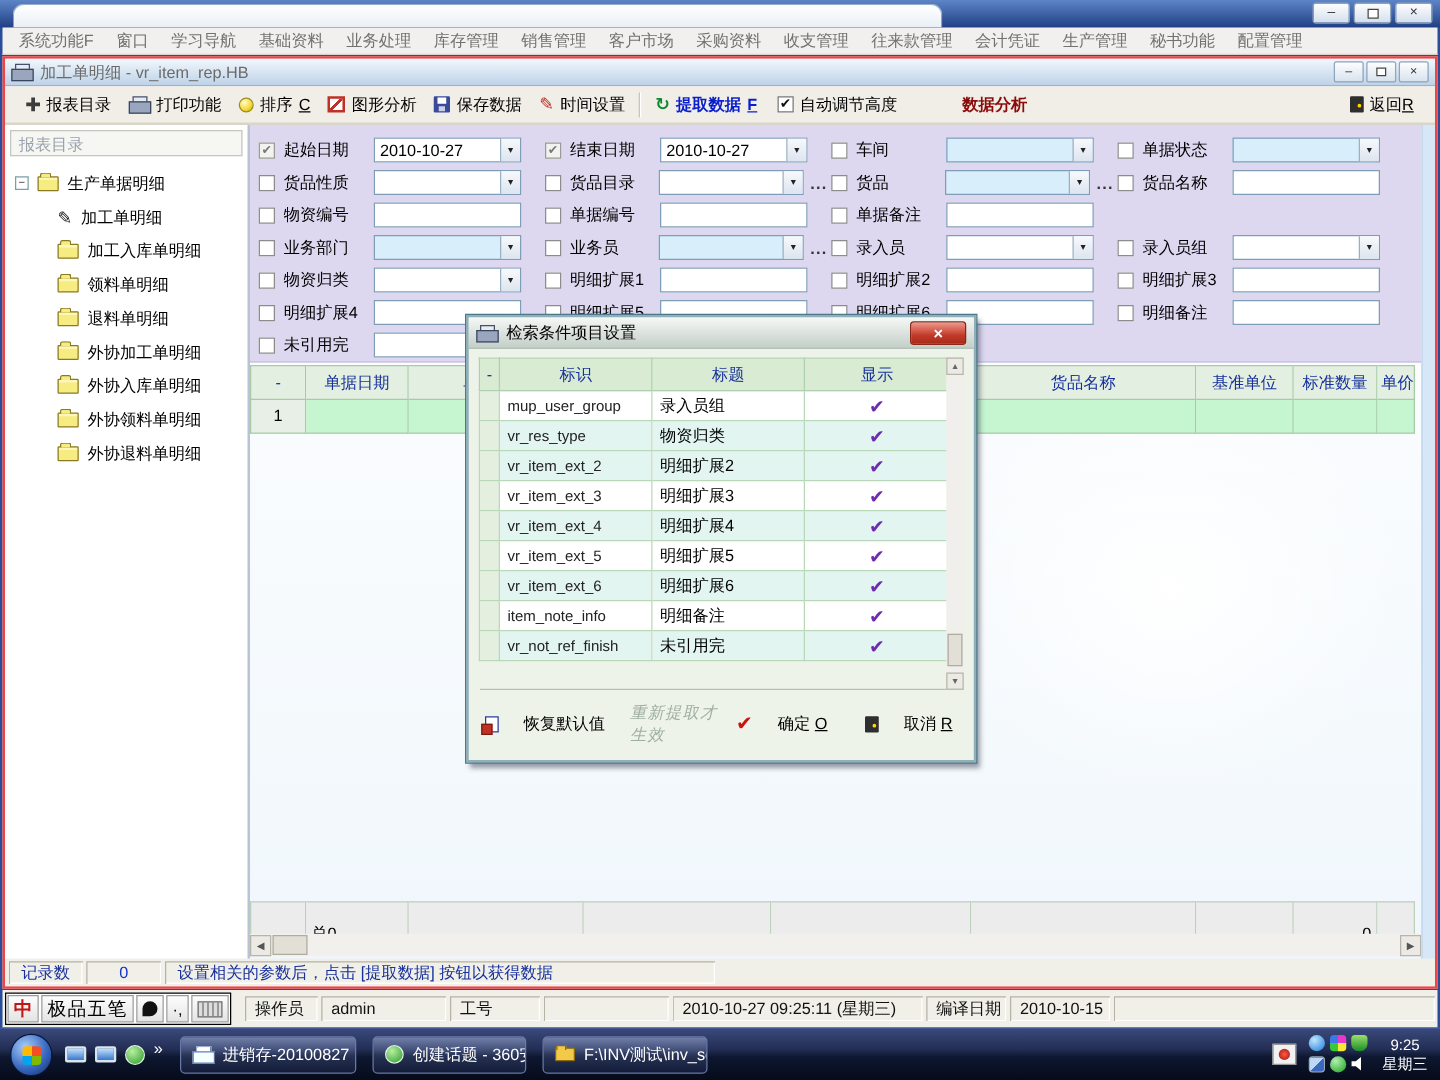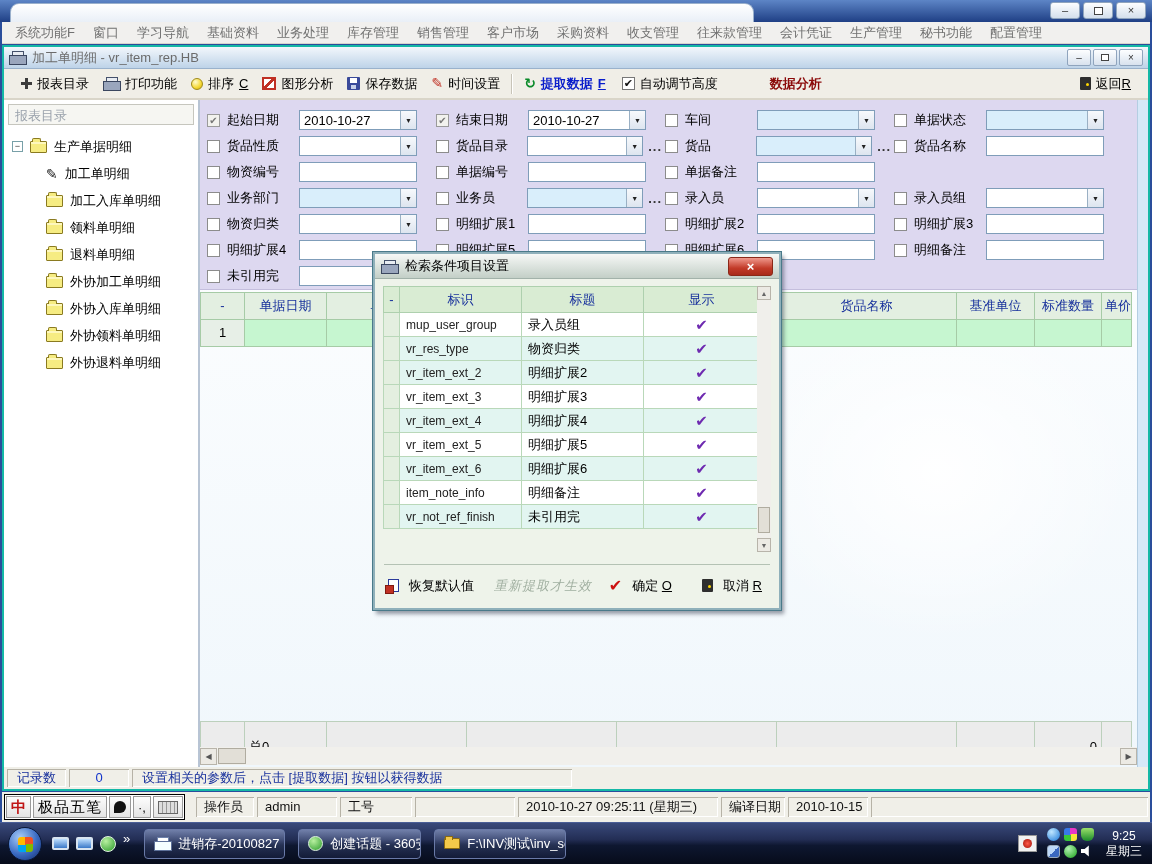--- a/index.html
+++ b/index.html
@@ -8,21 +8,21 @@
   
   .os-titlebar{position:absolute;top:0;left:0;right:0;height:22px;background:linear-gradient(#5d85c6,#1f3f85)}
   .titlebar-tab{position:absolute;left:10px;top:3px;width:744px;height:19px;background:linear-gradient(#ffffff,#e9eff7);border:1px solid #9ab0cc;border-bottom:none;border-radius:9px 9px 0 0}
   .win-controls{position:absolute;right:6px;top:2px;display:flex;gap:3px}
   .win-btn{width:30px;height:17px;background:linear-gradient(#fdfeff,#d4dfec);border:1px solid #8fa4bd;border-radius:3px;display:flex;align-items:center;justify-content:center;font-size:11px;color:#333;line-height:1}
   .glyph-max{width:9px;height:8px;border:1px solid #444;background:#fff}
   
   .menubar{position:absolute;top:22px;left:2px;right:2px;height:22px;background:#f1f0ee;border-bottom:1px solid #d8d4cc;display:flex;align-items:center;padding:0 4px}
   .menu-item{padding:2px 9px;color:#717171;white-space:nowrap}
   
-  .mdi{position:absolute;top:45px;left:2px;width:1148px;height:746px;border:2px solid #14b8a6;background:#eef0f4}
+  .mdi{position:absolute;top:45px;left:2px;width:1148px;height:746px;border:2px solid #ef4444;background:#eef0f4}
   .mdi-titlebar{position:absolute;top:0;left:0;right:0;height:22px;background:linear-gradient(#f2f7fc,#bed3e8);border-bottom:1px solid #9ab2cc;display:flex;align-items:center;gap:6px;padding:0 5px;color:#6b6b6b}
   .mdi-controls{margin-left:auto;display:flex;gap:2px}
   .mdi-btn{width:24px;height:17px;background:linear-gradient(#fdfeff,#d8e2ee);border:1px solid #8fa4bd;border-radius:2px;display:flex;align-items:center;justify-content:center;font-size:10px;color:#333}
   .glyph-max-s{width:8px;height:7px;border:1px solid #444;background:#fff}
   
   .toolbar{position:absolute;top:22px;left:0;right:0;height:31px;background:#f0eee7;border-bottom:2px solid #d9d5c9;display:flex;align-items:center;padding:0 10px;gap:2px}
   .tb-item{display:flex;align-items:center;gap:5px;padding:3px 7px;white-space:nowrap;cursor:default}
   .tb-sep{width:2px;height:20px;border-left:1px solid #c8c4b8;border-right:1px solid #fff;margin:0 4px}
   .tb-blue{color:#0a1ecb;font-weight:bold}
   .tb-darkred{color:#8b0a0a;font-weight:bold;margin-left:36px}
@@ -140,21 +140,21 @@
   .dlg-table td.sel{background:#e4efe0;padding:0}
   .dlg-table tr.alt td{background:#e2f5f1}
   .dlg-table tr.alt td.sel{background:#e4efe0}
   .dlg-table td.id{font-size:12px;color:#222}
   .dlg-table td.chk{text-align:center;color:#6e2ab0;font-weight:bold;font-size:15px}
   .dlg-vscroll{position:absolute;top:32px;right:8px;width:14px;height:266px;background:#f0efeb;display:flex;flex-direction:column;align-items:center}
   .dv-btn{width:14px;height:14px;background:#eceae4;border:1px solid #b8b4aa;font-size:7px;color:#666;display:flex;align-items:center;justify-content:center;flex:none}
   .dv-fill{flex:1}
   .dv-thumb{width:12px;height:26px;background:#e2dfd7;border:1px solid #b0aca0;margin-bottom:5px}
   .dlg-footer{position:absolute;left:9px;right:9px;bottom:11px;border-top:1px solid #b4c2b4;padding-top:9px;display:flex;align-items:center}
-  .dlg-btn{display:flex;align-items:center;gap:10px;padding:2px 4px;white-space:nowrap}
+  .dlg-btn{display:flex;align-items:center;gap:20px;padding:2px 4px;white-space:nowrap}
   .restore-icon{position:relative;width:11px;height:13px;background:#fff;border:1px solid #2a3a9a}
   .restore-icon::after{content:"";position:absolute;left:-4px;bottom:-3px;width:7px;height:7px;background:#c03024;border:1px solid #801a10}
   .dlg-note{color:#9fae9f;font-style:italic;margin-left:16px;letter-spacing:1px}
   .ok-check{color:#cc1111;font-weight:bold;font-size:16px}
   .dlg-ok{margin-left:auto}
   .dlg-cancel{margin-left:22px;margin-right:4px}
   u{text-decoration:underline}
 </style>
 </head>
 <body>
@@ -557,21 +557,21 @@
       <span class="ime-seg">
           <span class="ime-moon"></span>
         </span>
       <span class="ime-seg">·,</span>
       <span class="ime-seg">
           <span class="ime-kbd"></span>
         </span>
     </div>
     <span id="footer-cells" style="display:flex;align-items:center;gap:3px;flex:1">
         <span class="ft-cell" style="width: 58px;">操作员</span>
-        <span class="ft-cell" style="width: 80px;">admin</span>
+        <span class="ft-cell" style="width: 100px;">admin</span>
         <span class="ft-cell" style="width: 72px;">工号</span>
         <span class="ft-cell" style="width: 100px;"></span>
         <span class="ft-cell" style="width: 200px;">2010-10-27 09:25:11 (星期三)</span>
         <span class="ft-cell" style="width: 64px;">编译日期</span>
         <span class="ft-cell" style="width: 80px;">2010-10-15</span>
         <span class="ft-cell ft-flex"></span>
       </span>
   </div>
 
   <div class="taskbar">

